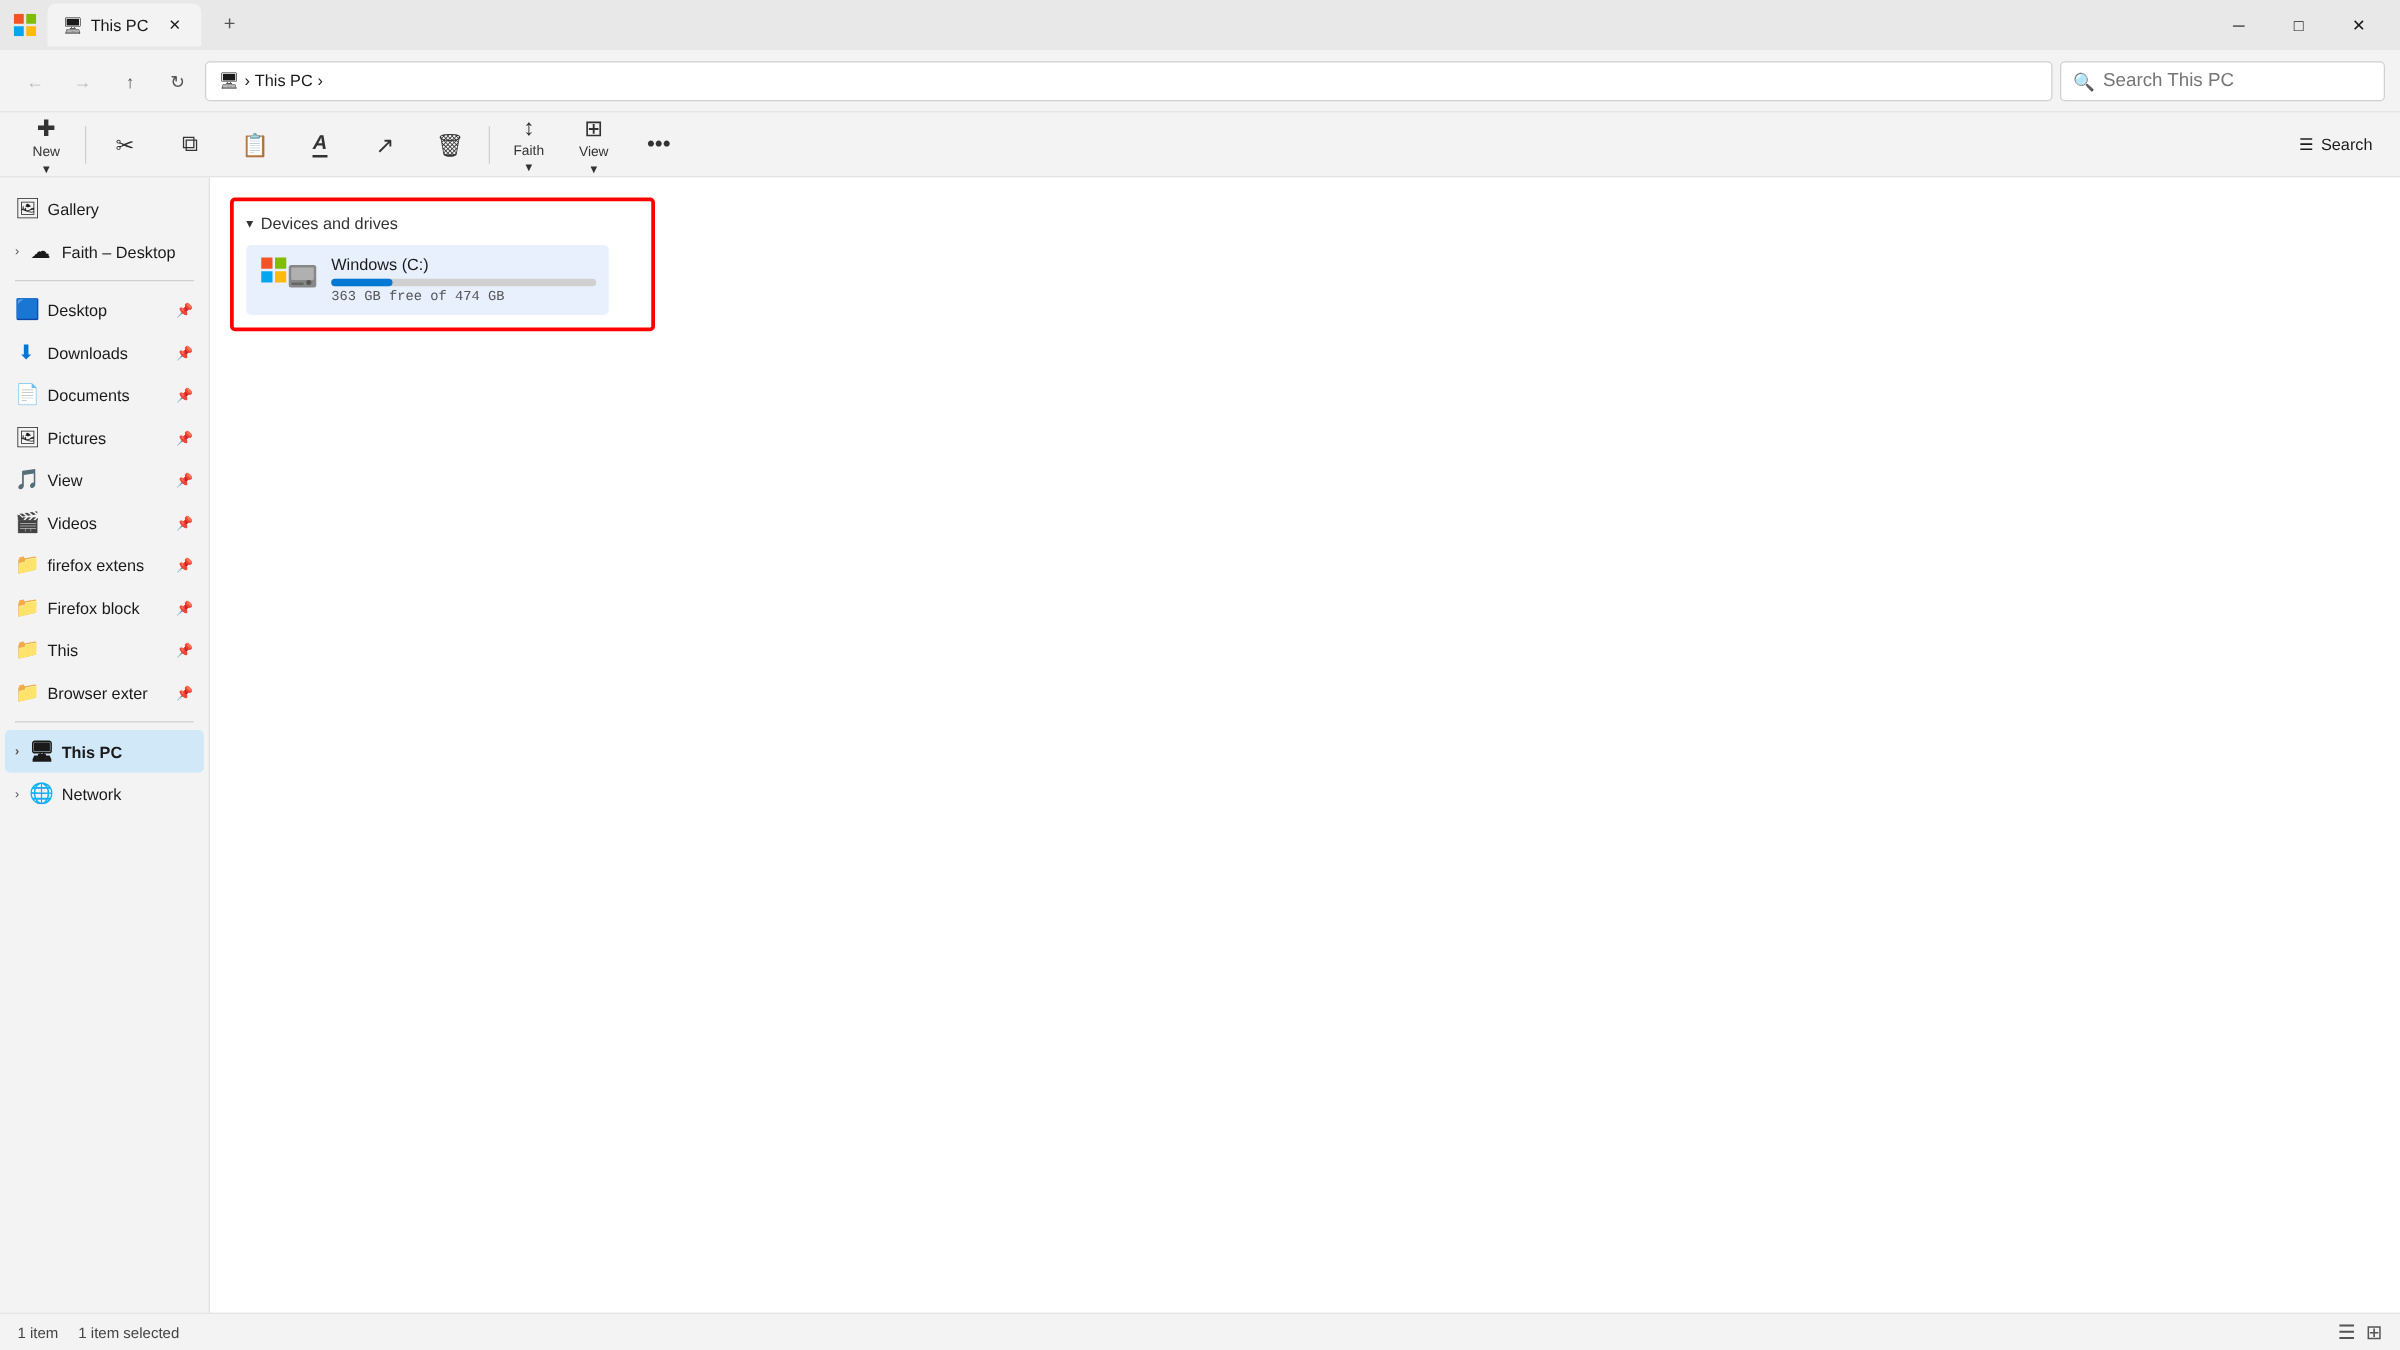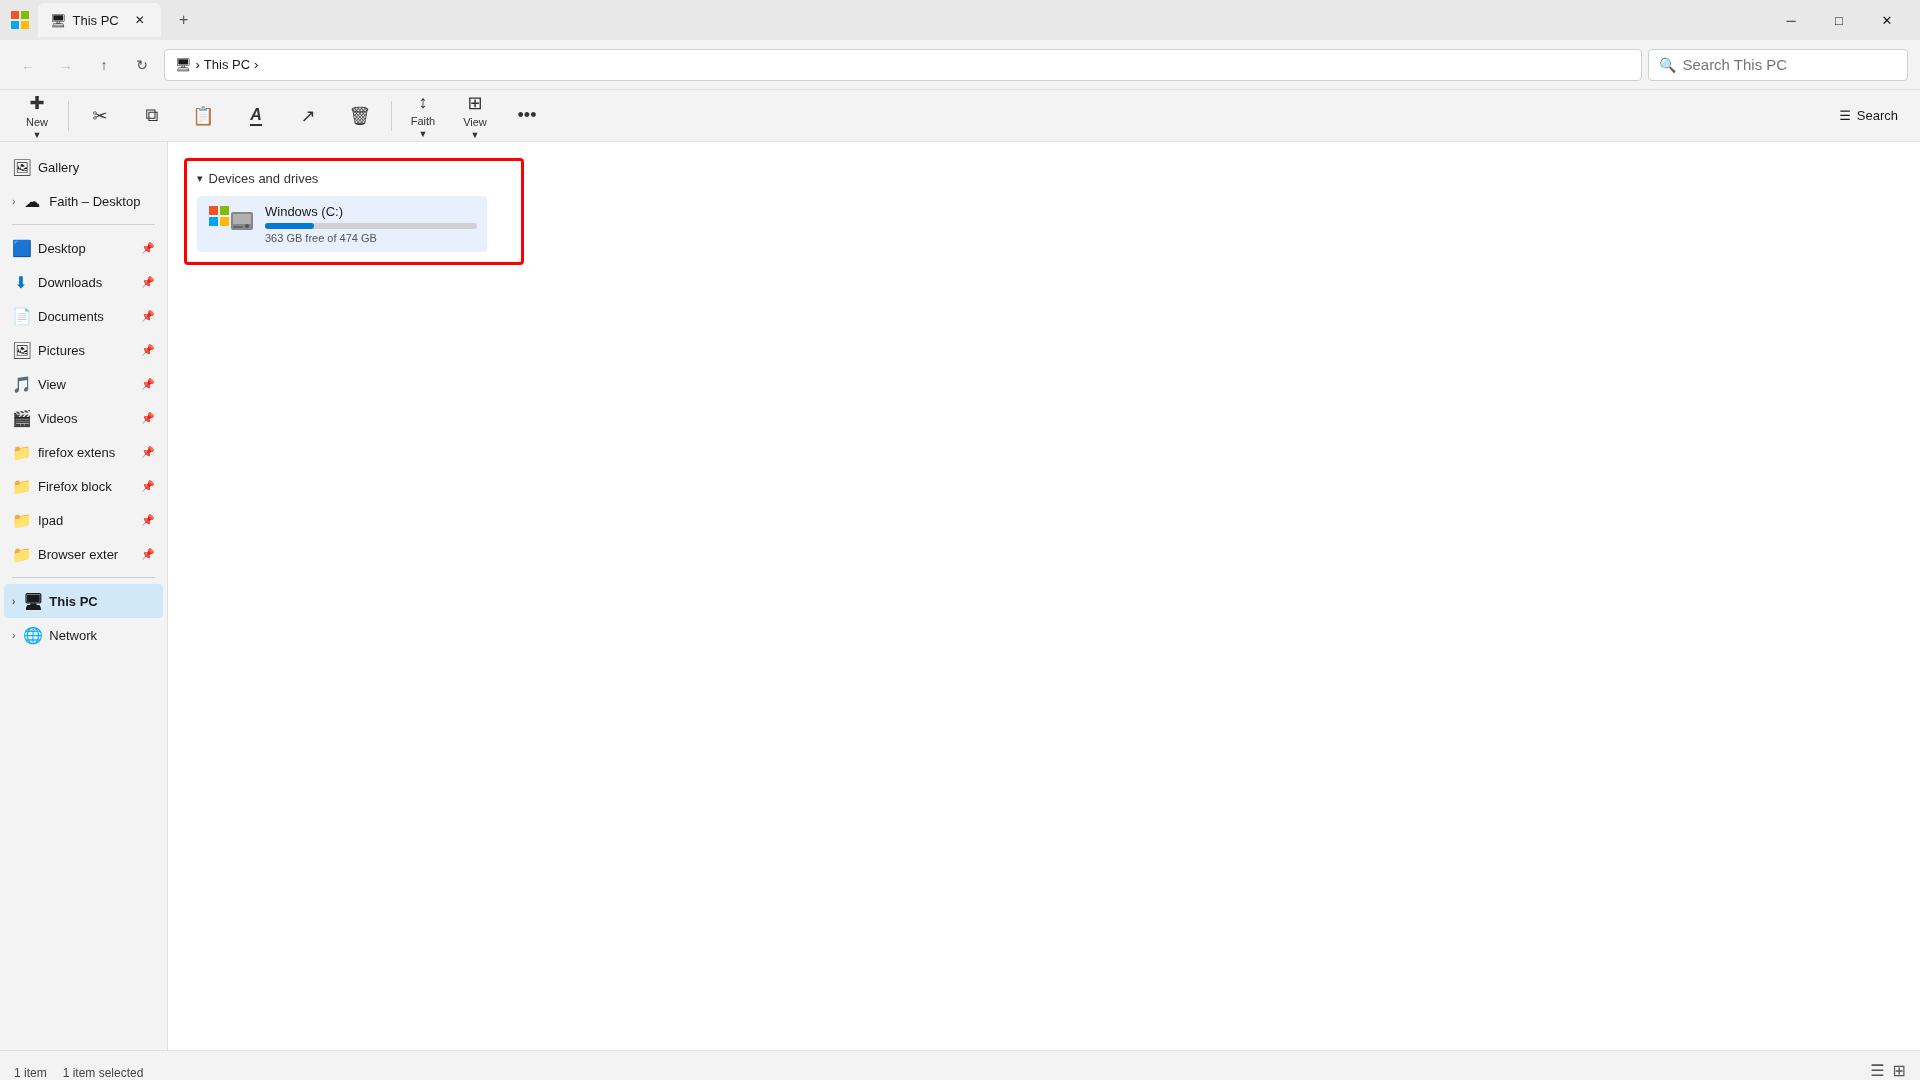--- a/index.html
+++ b/index.html
@@ -128,25 +128,25 @@
       border-radius: 4px;
       background: #e8f0fe;
       cursor: pointer;
       width: 290px;
     }
     .drive-icon { width: 48px; height: 40px; position: relative; display: flex; align-items: center; justify-content: center; }
     .drive-info { flex: 1; }
     .drive-name { font-size: 13px; font-weight: 500; margin-bottom: 4px; }
     .drive-bar-bg { height: 6px; background: #d0d0d0; border-radius: 3px; margin-bottom: 3px; }
     .drive-bar-fill { height: 6px; background: #0078d4; border-radius: 3px; width: 23%; }
-    .drive-space { font-size: 11px; color: #555; }
+    .drive-space { font-size: 11px; color: #555; font-family: Liberation Mono, monospace; }
 
     
     .status-bar {
-      display: flex; align-items: flex-end;
+      display: flex; align-items: center;
       background: #f3f3f3;
       height: 30px;
       padding: 0 14px;
       border-top: 1px solid #e0e0e0;
       font-size: 12px; color: #444;
       gap: 16px;
     }
     .status-right { margin-left: auto; display: flex; gap: 8px; }
     .view-toggle { font-size: 16px; cursor: pointer; color: #555; }
 
@@ -290,21 +290,21 @@
       <span>firefox extens</span>
       <span class="pin">📌</span>
     </div>
     <div class="sidebar-item">
       <span class="sidebar-icon" style="color:#f5a623;">📁</span>
       <span>Firefox block</span>
       <span class="pin">📌</span>
     </div>
     <div class="sidebar-item">
       <span class="sidebar-icon" style="color:#f5a623;">📁</span>
-      <span>Ipad</span>
+      <span>This</span>
       <span class="pin">📌</span>
     </div>
     <div class="sidebar-item">
       <span class="sidebar-icon" style="color:#f5a623;">📁</span>
       <span>Browser exter</span>
       <span class="pin">📌</span>
     </div>
     <div class="sidebar-sep"></div>
     <div class="sidebar-item active">
       <span class="expand">›</span>

